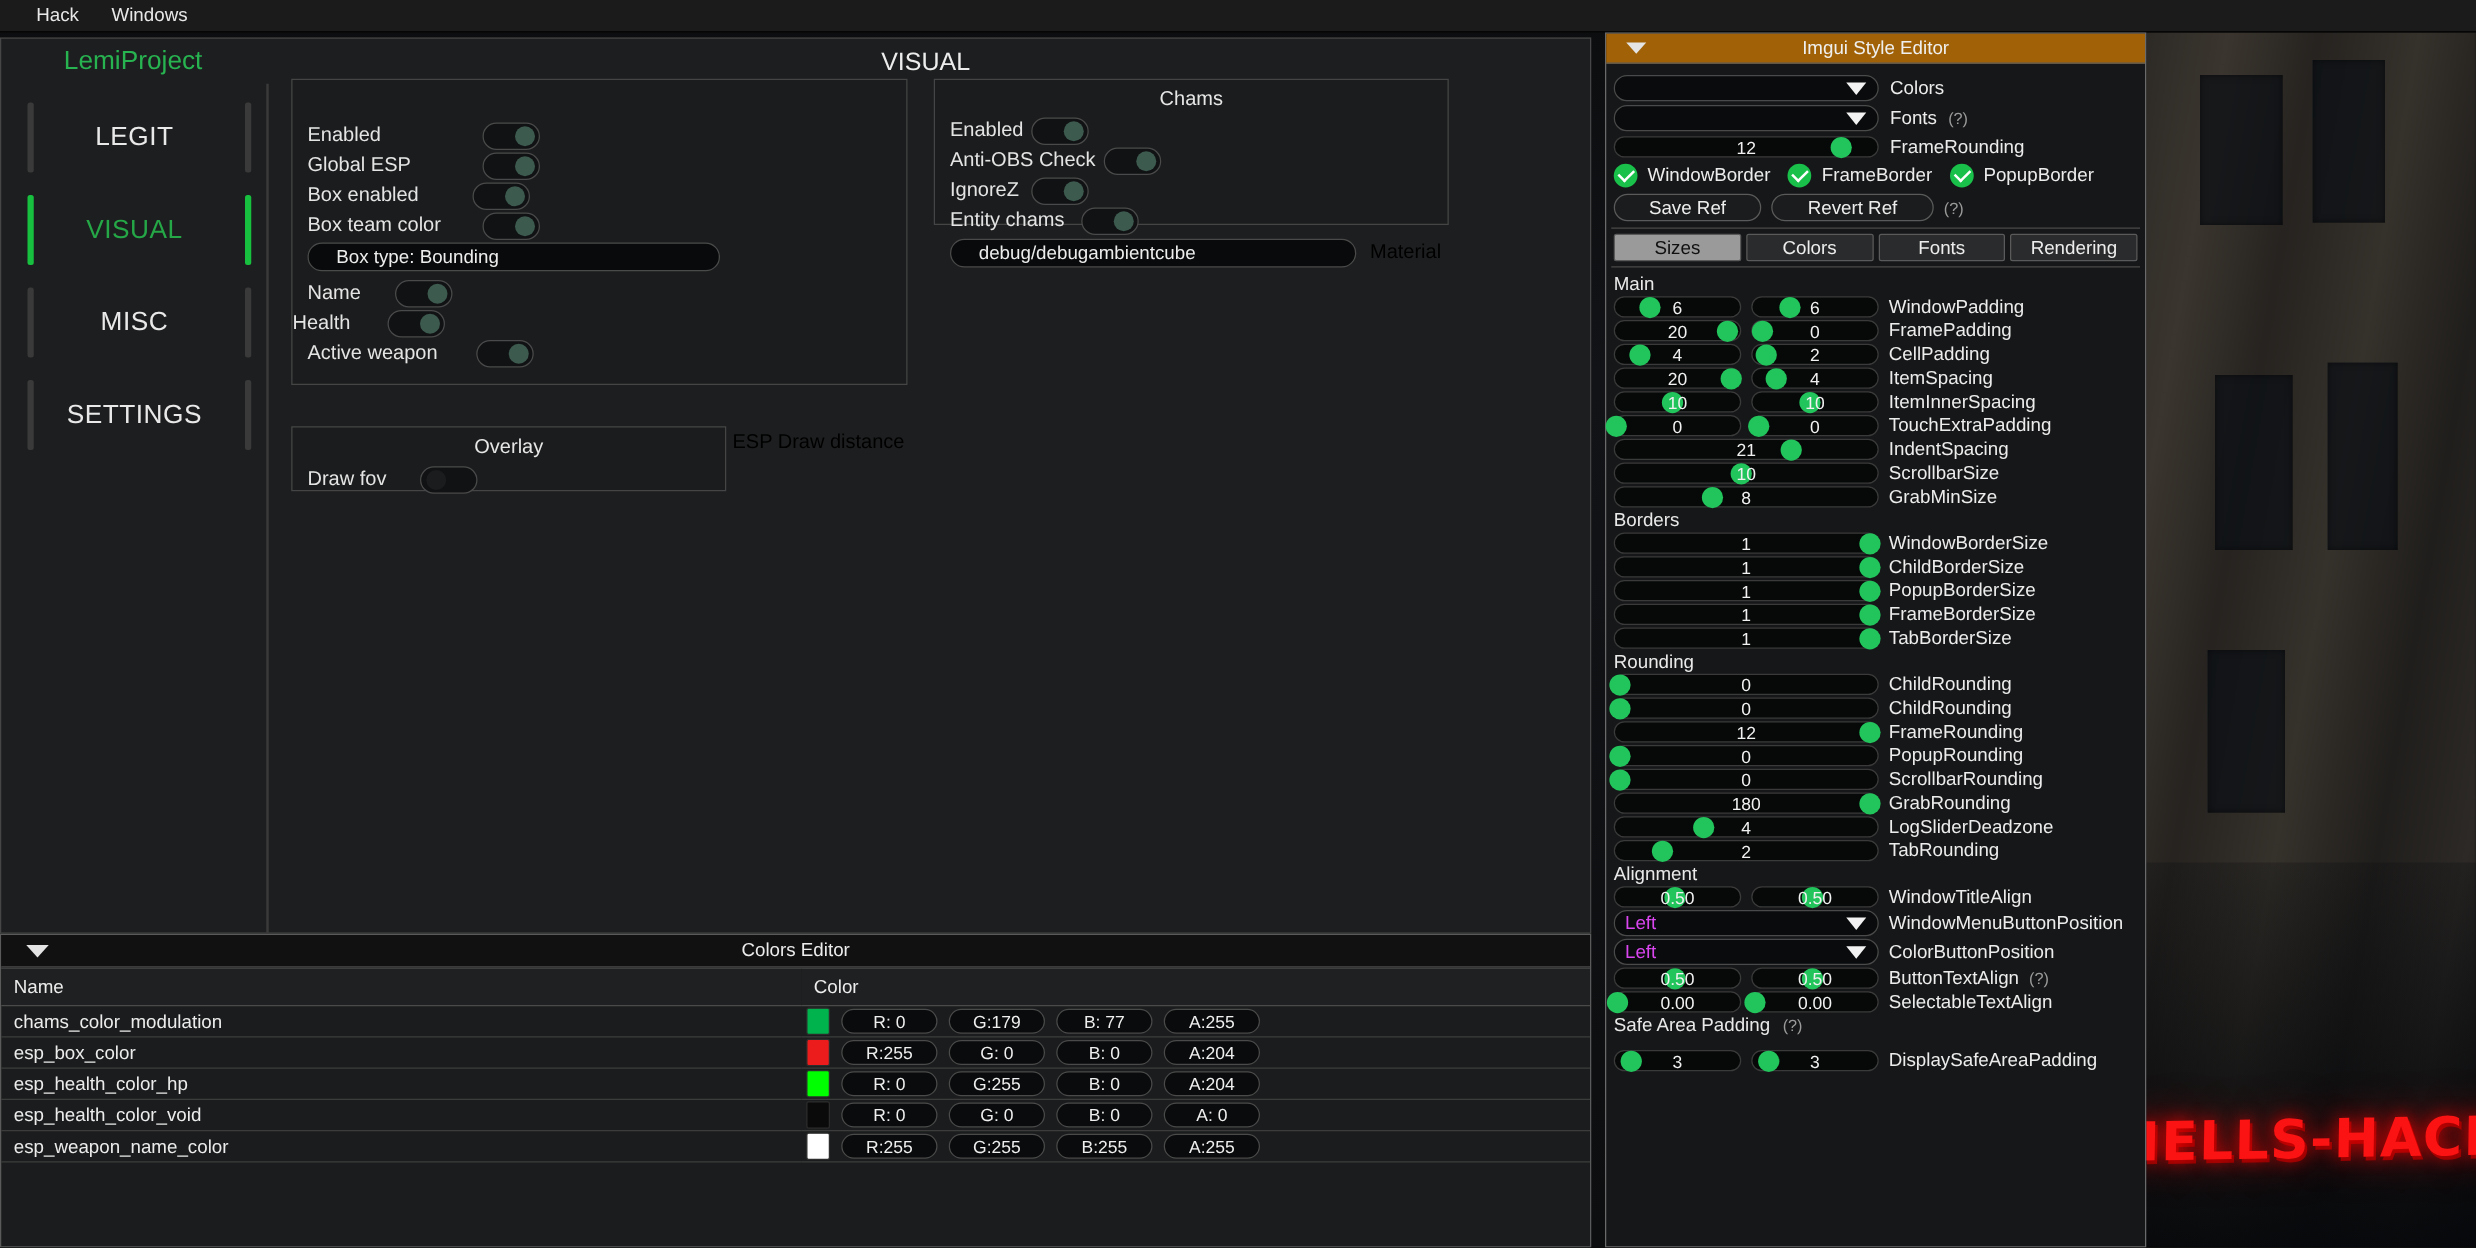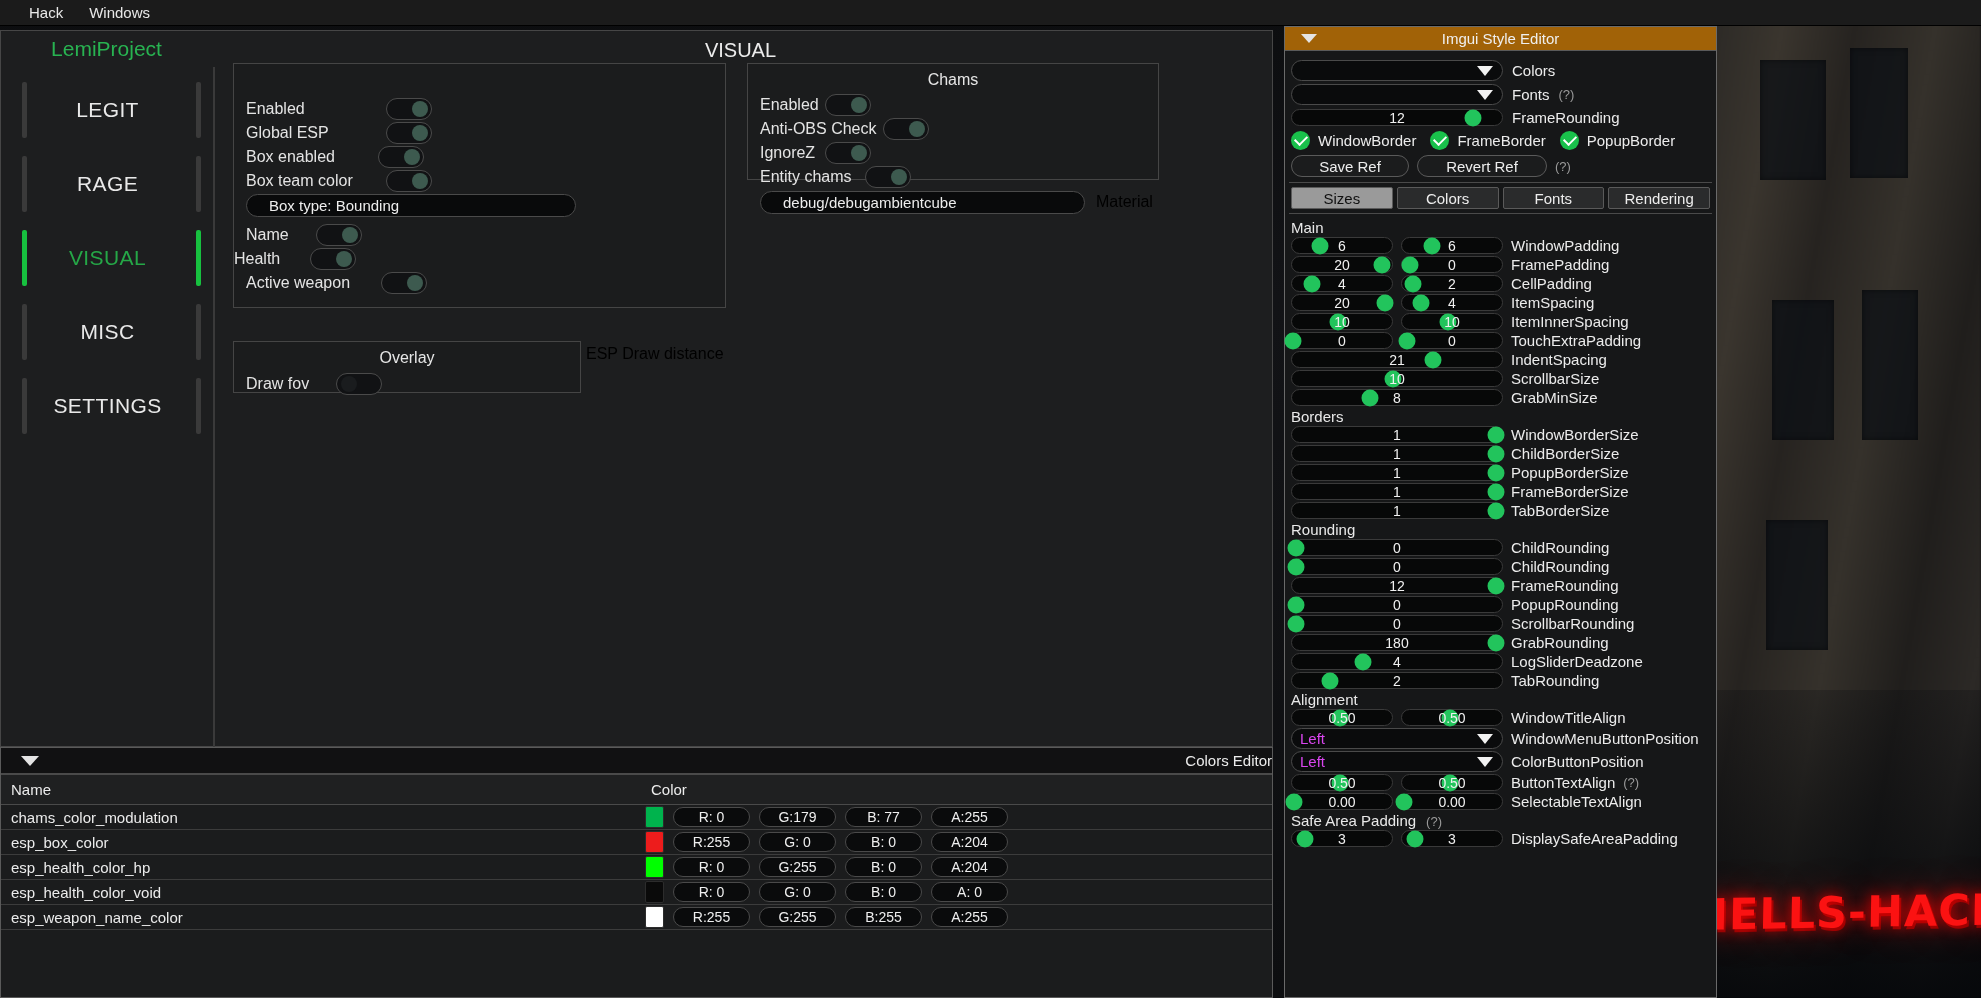--- a/index.html
+++ b/index.html
@@ -140,21 +140,21 @@
   }
 
   
   .colorswin {
     position: absolute; left: 0; top: 747px; width: 1273px; height: 251px;
     background: #1b1c1d; border: 1px solid #5a5a5a;
   }
   .cwin-title {
     position: relative; height: 26px; background: #111112;
     border-bottom: 1px solid #4a4a4a;
-    display: flex; align-items: center; justify-content: flex-end;
+    display: flex; align-items: center; justify-content: center;
   }
   .cwin-title .txt { color: #ececec; font-size: 15px; }
   .arrow-down {
     position: absolute; left: 20px; top: 8px;
     width: 0; height: 0; border-left: 9px solid transparent;
     border-right: 9px solid transparent; border-top: 10px solid #e4e4e4;
   }
   table.ctab { width: 100%; border-collapse: collapse; table-layout: fixed; }
   table.ctab th {
     text-align: left; color: #ececec; font-size: 15px; font-weight: normal;
@@ -274,25 +274,20 @@
 
     <div class="brand">LemiProject</div>
     <div class="page-title">VISUAL</div>
     <div class="vsep"></div>
 
     <div class="sidebar">
       <div class="tabrow">
         <span class="bar l"></span>
         <span class="bar r"></span>
         <span class="lbl">LEGIT</span>
-      </div>
-      <div class="tabrow">
-        <span class="bar l"></span>
-        <span class="bar r"></span>
-        <span class="lbl">RAGE</span>
       </div>
       <div class="tabrow active">
         <span class="bar l"></span>
         <span class="bar r"></span>
         <span class="lbl">VISUAL</span>
       </div>
       <div class="tabrow">
         <span class="bar l"></span>
         <span class="bar r"></span>
         <span class="lbl">MISC</span>
@@ -762,21 +757,21 @@
             <div class="sslider" style="width: 102px;">
               <span class="sv">0.00</span>
               <span class="sg" style="left: 2%;"></span>
             </div>
             <div class="sslider" style="width: 102px;">
               <span class="sv">0.00</span>
               <span class="sg" style="left: 2%;"></span>
             </div>
             <span class="sname">SelectableTextAlign</span>
           </div>
-          <div class="sechead" style="margin: 2px 0px 1px;">Safe Area Padding<span class="hint" style="margin-left: 10px;">(?)</span></div>
+          <div class="sechead" style="margin: 2px 0px 11px;">Safe Area Padding<span class="hint" style="margin-left: 10px;">(?)</span></div>
           <div style="display: flex; align-items: center; gap: 8px; margin-bottom: 2px;">
             <div class="sslider" style="width: 102px;">
               <span class="sv">3</span>
               <span class="sg" style="left: 13%;"></span>
             </div>
             <div class="sslider" style="width: 102px;">
               <span class="sv">3</span>
               <span class="sg" style="left: 13%;"></span>
             </div>
             <span class="sname">DisplaySafeAreaPadding</span>

